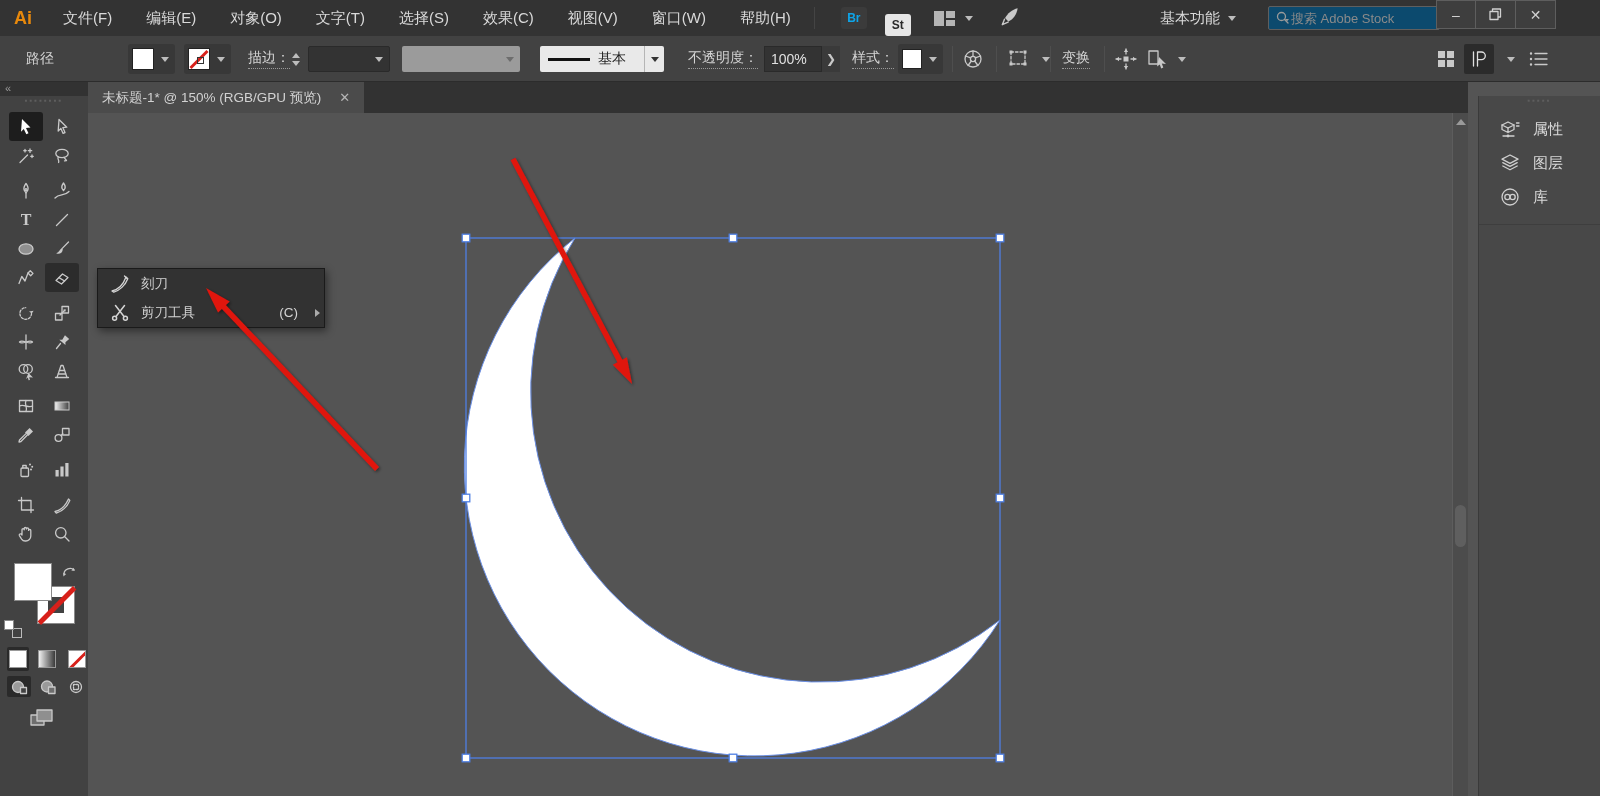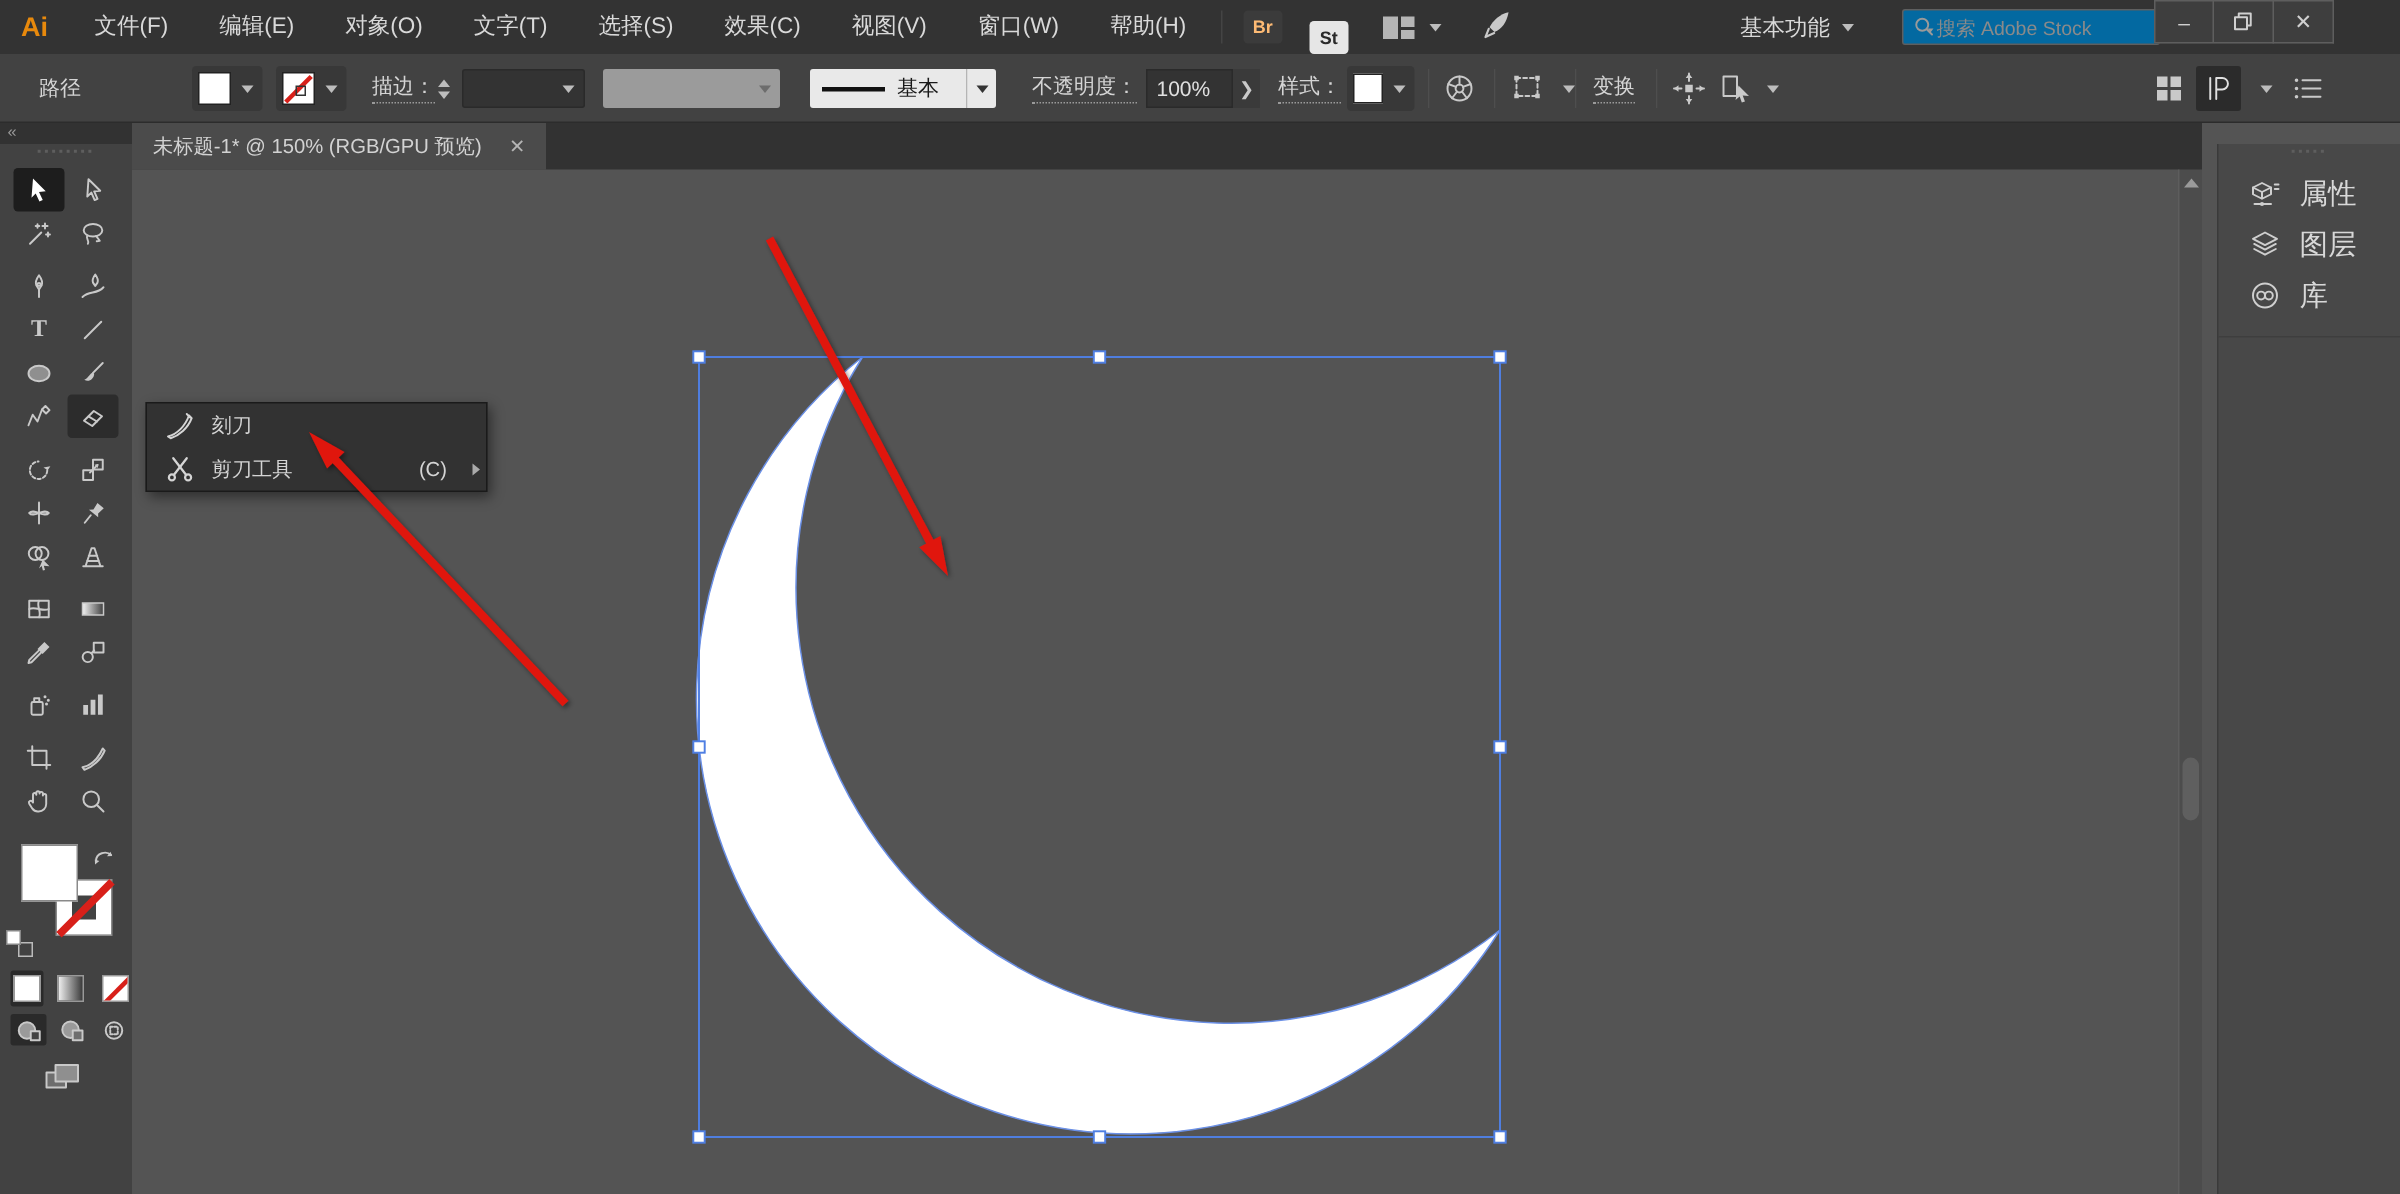--- a/index.html
+++ b/index.html
@@ -6,27 +6,27 @@
   body { background:#222; font-family:"Liberation Sans","DejaVu Sans",sans-serif; }
   .page { position:relative; width:1600px; height:796px; overflow:hidden; background:#545454; color:#d6d6d6; font-size:14px; }
 
   
   .menubar { position:absolute; left:0; top:0; width:1600px; height:36px; background:#333333; display:flex; align-items:center; }
   .ai-logo { width:46px; text-align:center; color:#e8890c; font-weight:bold; font-size:18px; }
   .menus { display:flex; }
   .menu-item { padding:0 17px; font-size:15px; color:#d9d9d9; line-height:36px; cursor:default; }
   .mb-sep { width:1px; height:22px; background:#444; margin:0 6px; }
   .mini-app { width:26px; height:22px; border-radius:3px; display:flex; align-items:center; justify-content:center; font-size:12px; font-weight:bold; }
-  .mini-app.br { background:#3b3b3b; color:#fdba74; margin-left:8px; }
+  .mini-app.br { background:#3b3b3b; color:#0ea5e9; margin-left:20px; }
   .mini-app.st { background:#e6e6e6; color:#2a2a2a; margin-left:18px;margin-top:14px; }
   .ws-icon { margin-left:22px; display:flex; align-items:center; }
   .rocket { margin-left:26px; }
   .workspace { position:absolute; left:1160px; top:0; height:36px; display:flex; align-items:center; font-size:15px; color:#d9d9d9; }
   .chev { width:0; height:0; border-left:4px solid transparent; border-right:4px solid transparent; border-top:5px solid #bdbdbd; display:inline-block; margin-left:8px; }
-  .searchbox { position:absolute; left:1268px; top:6px; width:172px; height:24px; background:#0369a1; border:1px solid #5f5f5f; border-radius:2px; display:flex; align-items:center; padding:0 6px; }
+  .searchbox { position:absolute; left:1268px; top:6px; width:172px; height:24px; background:#0c4a6e; border:1px solid #5f5f5f; border-radius:2px; display:flex; align-items:center; padding:0 6px; }
   .searchbox input { background:transparent; border:none; outline:none; color:#bdbdbd; font-size:13px; width:120px; font-family:inherit; }
   .searchbox input::placeholder { color:#8a8a8a; }
   .winbtns { position:absolute; right:44px; top:0; display:flex; }
   .winbtn { width:40px; height:29px; background:#3e3e3e; border:1px solid #5e5e5e; border-left:none; display:flex; align-items:center; justify-content:center; color:#d0d0d0; }
   .winbtn:first-child { border-left:1px solid #5e5e5e; }
 
   
   .controlbar { position:absolute; left:0; top:36px; width:1600px; height:46px; background:#424242; border-bottom:1px solid #2c2c2c; }
   .cb { position:absolute; top:0; height:46px; display:flex; align-items:center; color:#d4d4d4; }
   .dotted { border-bottom:1px dotted #9a9a9a; padding-bottom:1px; }
@@ -109,21 +109,21 @@
   .curmark { position:absolute; left:3px; top:11px; width:6px; height:6px; background:#e9e9e9; }
   .subarrow { position:absolute; right:4px; top:11px; width:0; height:0; border-top:4px solid transparent; border-bottom:4px solid transparent; border-left:5px solid #aaa; }
 
   
   .vscroll { position:absolute; left:1452px; top:31px; width:16px; height:683px; background:#4c4c4c; border-left:1px solid #5d5d5d; }
   .vscroll .thumb { position:absolute; left:2px; top:392px; width:11px; height:42px; background:#5f5f5f; border-radius:6px; }
   .vscroll .upch { position:absolute; left:3px; top:6px; width:0; height:0; border-left:5px solid transparent; border-right:5px solid transparent; border-bottom:6px solid #9a9a9a; }
   .rdock { position:absolute; left:1468px; top:0; width:132px; height:714px; background:#545454; }
   .rpanel { position:absolute; left:10px; top:14px; width:122px; height:700px; background:#484848; border-left:1px solid #3a3a3a; }
   .rpanel .hd { border-bottom:1px solid #3e3e3e; padding:4px 0 10px 0; }
-  .ritem { display:flex; align-items:center; height:34px; padding-left:16px; color:#d8d8d8; font-size:19px; }
+  .ritem { display:flex; align-items:center; height:34px; padding-left:16px; color:#d8d8d8; font-size:15px; }
   .ritem .ric { width:30px; margin-right:8px; display:flex; justify-content:center; }
 </style>
 </head>
 <body>
 
 <div class="page">
 
   <div class="menubar">
     <div class="ai-logo">Ai</div>
     <div class="menus">

